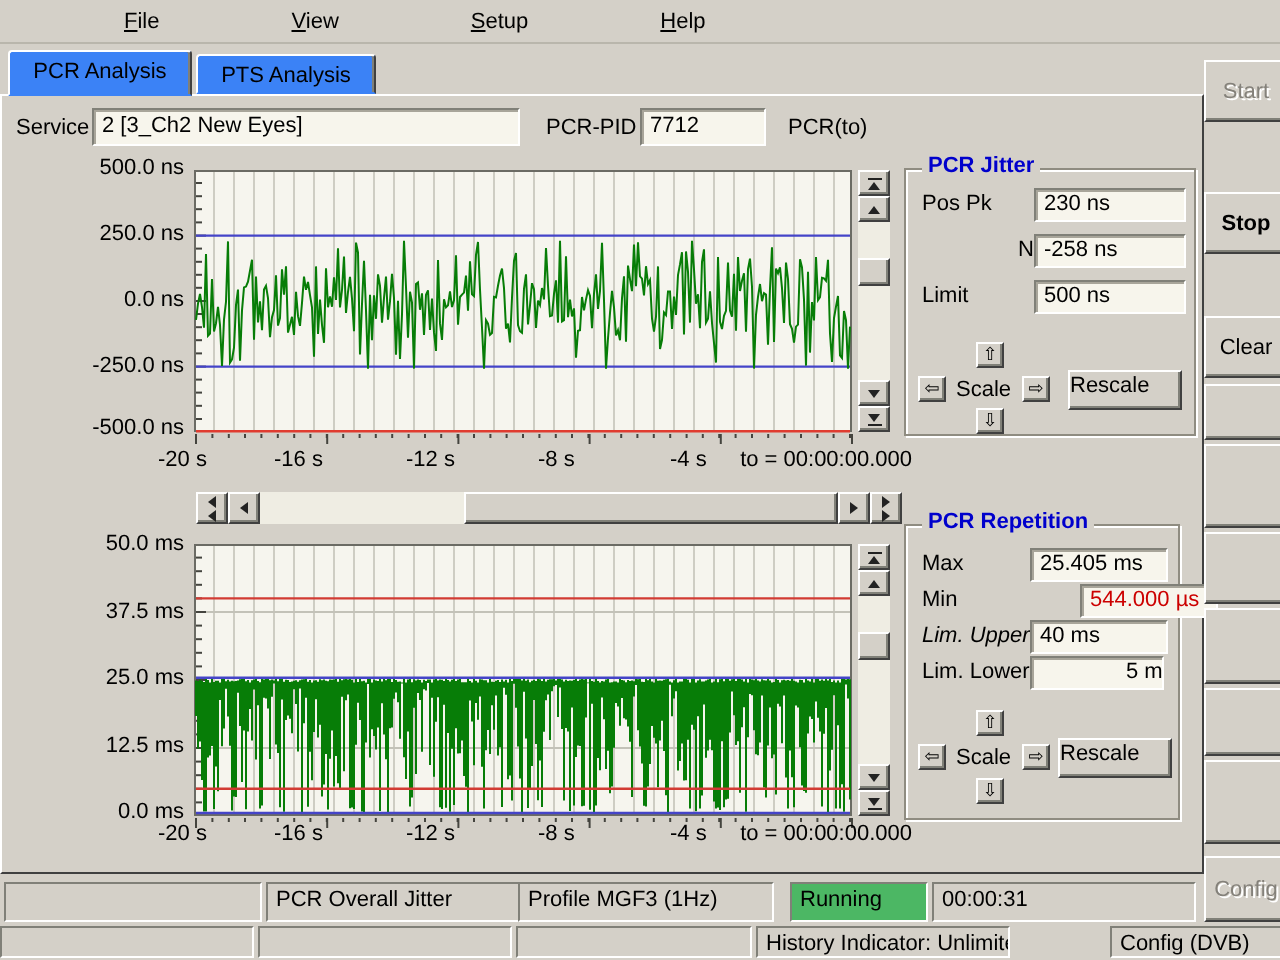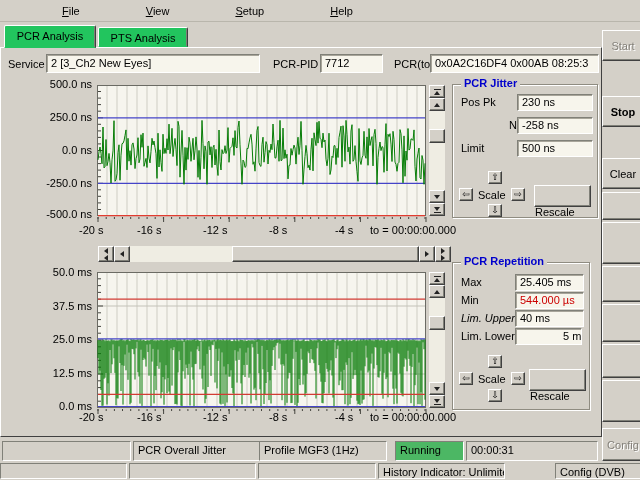--- a/index.html
+++ b/index.html
@@ -9,21 +9,21 @@
 
   .abs { position:absolute; }
   .status-panel { background:#d4d0c8; border:1px solid; border-color:#808078 #ffffff #ffffff #808078;
             padding:2px 4px; overflow:hidden; white-space:nowrap; }
 
   .menubar { left:0; top:0; width:640px; height:22px; display:flex; align-items:center;
              padding-left:6px; gap:2px; border-bottom:1px solid #b9b6ac; }
   .menu-item { padding:2px 8px;margin-left:48px; }
   .menu-item u { text-decoration:underline; }
 
-  .tab { position:absolute; background:#22c55e; border:1px solid; border-color:#ffffff #404040 transparent #ffffff;
+  .tab { position:absolute; background:#3b82f6; border:1px solid; border-color:#ffffff #404040 transparent #ffffff;
          box-shadow: inset -1px 0 0 #808078; border-top-left-radius:2px; border-top-right-radius:2px;
          text-align:center; padding-top:4px; }
   .tab.active { z-index:5; }
 
   .client-panel { left:0; top:47px; width:602px; height:390px; background:#d4d0c8;
         border:1px solid; border-color:#ffffff #404040 #404040 #ffffff; }
 
   .field-label { position:absolute; white-space:nowrap; }
   .field { position:absolute; background:#f7f5ec; border:1px solid; border-color:#808078 #ffffff #ffffff #808078;
            box-shadow: inset 1px 1px 0 #a8a59a; padding:2px 4px; overflow:hidden; white-space:nowrap; }
@@ -35,27 +35,27 @@
   .side-btn.disabled { color:#84817a; text-shadow:1px 1px 0 #fff; }
   .side-btn.bold { font-weight:bold; }
 
   .groupbox { position:absolute; border:1px solid #8f8c81;
               box-shadow: inset 1px 1px 0 #ffffff, 1px 1px 0 #ffffff; }
   .group-title { position:absolute; top:-8px; left:8px; background:#d4d0c8; padding:0 3px;
                  font-weight:bold; color:#0000cc; white-space:nowrap; }
   .grow-label { position:absolute; left:8px; white-space:nowrap; }
   .grow-val { position:absolute; background:#f7f5ec; border:1px solid; border-color:#808078 #ffffff #ffffff #808078;
               box-shadow: inset 1px 1px 0 #a8a59a; padding:1px 4px; height:17px; overflow:hidden; white-space:nowrap; }
-  .alert-red { color:#cc0000; }
+  .alert-red { color:#cc0000;margin-left:25px; }
 
   .mini-btn { position:absolute; width:14px; height:13px; background:#d4d0c8;
               border:1px solid; border-color:#ffffff #404040 #404040 #ffffff;
               box-shadow: inset -1px -1px 0 #808078; font-size:9px; line-height:11px; text-align:center; }
   .rescale-btn { position:absolute; background:#d4d0c8; border:1px solid; border-color:#ffffff #404040 #404040 #ffffff;
-              box-shadow: inset -1px -1px 0 #808078; text-align:left; padding-top:20px; }
+              box-shadow: inset -1px -1px 0 #808078; text-align:left; padding-top:1px; }
 
   .ylab { position:absolute; width:80px; text-align:right; white-space:nowrap; }
   .xlab { position:absolute; width:52px; text-align:left; white-space:nowrap; }
   .xlab-end { position:absolute; width:90px; text-align:right; white-space:nowrap; }
 
   
   .sb { position:absolute; background:#efede3; }
   .sb-btn { position:absolute; background:#d4d0c8; border:1px solid; border-color:#ffffff #404040 #404040 #ffffff;
             box-shadow: inset -1px -1px 0 #808078; display:flex; align-items:center; justify-content:center; flex-direction:column; }
   .sb-thumb { position:absolute; background:#d4d0c8; border:1px solid; border-color:#ffffff #404040 #404040 #ffffff;
@@ -83,21 +83,20 @@
   <div class="tab active abs" style="left:4px;top:25px;width:92px;height:23px;">PCR Analysis</div>
   <div class="tab abs" style="left:98px;top:27px;width:90px;height:20px;">PTS Analysis</div>
 
   <div class="client-panel abs"></div>
 
   <span class="field-label abs" style="left:8px;top:58px;">Service</span>
   <div class="field" style="left:46px;top:54px;width:214px;height:19px;">2 [3_Ch2 New Eyes]</div>
   <span class="field-label abs" style="left:273px;top:58px;">PCR-PID</span>
   <div class="field" style="left:320px;top:54px;width:63px;height:19px;">7712</div>
   <span class="field-label abs" style="left:394px;top:58px;">PCR(to)</span>
-  <div class="field" style="left:430px;top:54px;width:169px;height:19px;">0x0A2C16DF4  0x00AB  08:25:3</div>
 
   <div class="ylab" style="left:12px;top:78px;">500.0 ns</div>
   <div class="ylab" style="left:12px;top:111px;">250.0 ns</div>
   <div class="ylab" style="left:12px;top:144px;">0.0 ns</div>
   <div class="ylab" style="left:12px;top:177px;">-250.0 ns</div>
   <div class="ylab" style="left:12px;top:208px;">-500.0 ns</div>
 
   <svg id="jitter-svg" class="abs" style="left:97px;top:85px;" width="330" height="140">
       <rect x="0.5" y="0.5" width="328" height="130" fill="#f6f5ee" stroke="#6b6b64"></rect>
       <line x1="10" y1="1" x2="10" y2="130" stroke="#cecdc3"></line>

